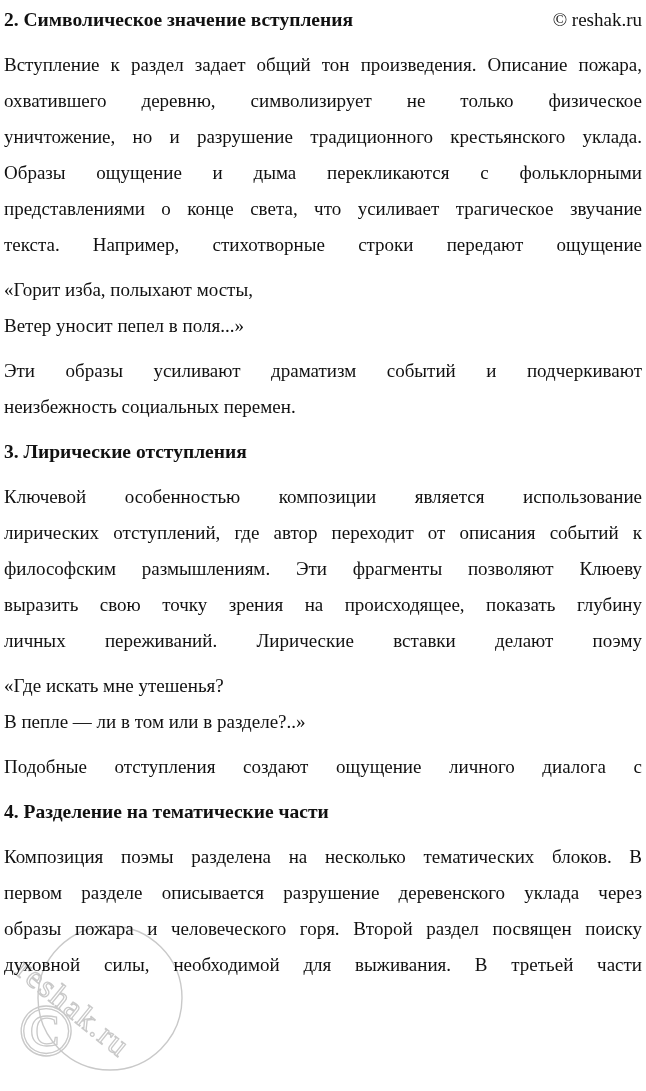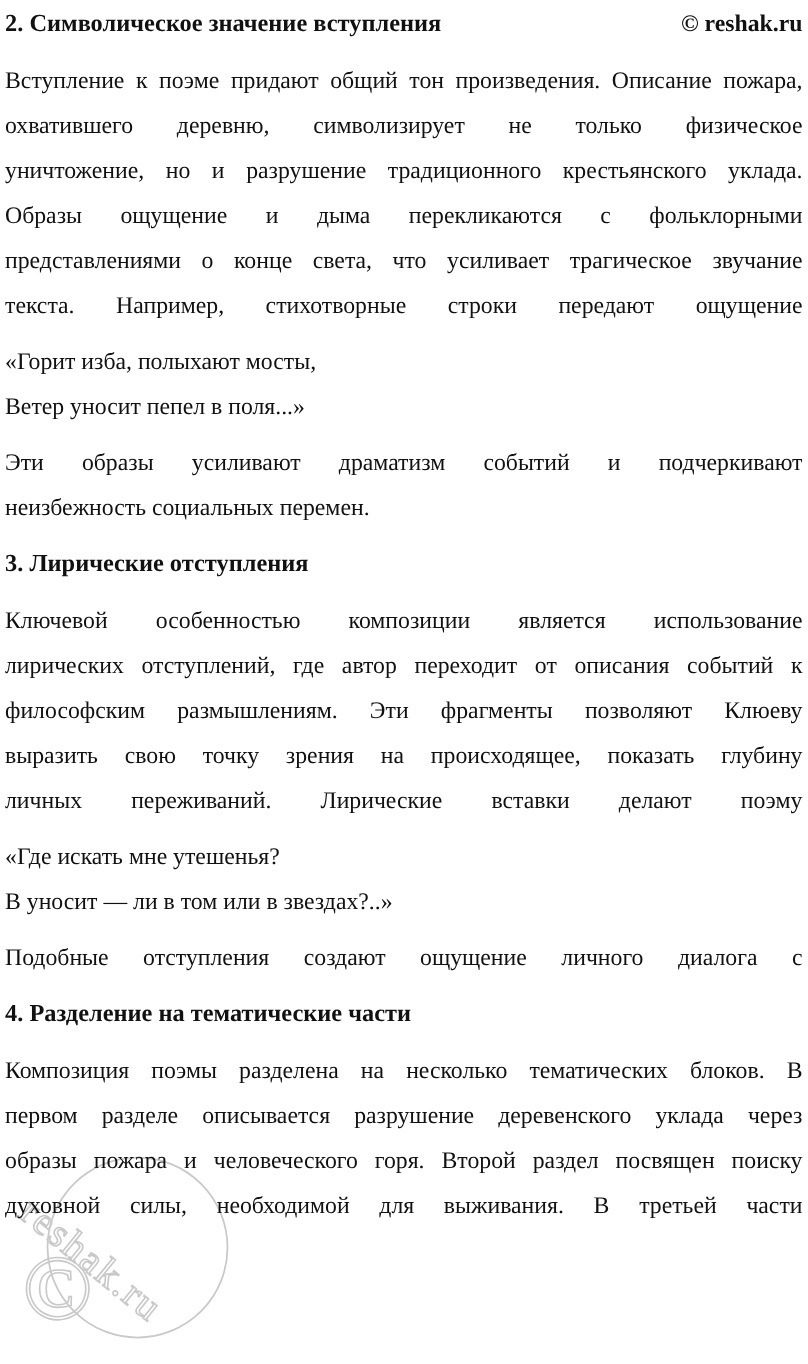--- a/index.html
+++ b/index.html
@@ -54,21 +54,21 @@
   }
   .heading {
     font-weight: bold;
     font-size: 19.5px;
     line-height: 36px;
     text-align: left;
   }
   .copyright {
     font-size: 19px;
     line-height: 36px;
-    font-weight: bold;
+    font-weight: normal;
     white-space: nowrap;
   }
 </style>
 </head>
 <body>
 
 <div class="page">
 
   <svg class="watermark" width="240" height="176" viewBox="0 0 240 176">
     <circle cx="110" cy="83" r="72" fill="none" stroke="#c9c9c9" stroke-width="1.4"></circle>
@@ -77,21 +77,21 @@
   </svg>
 
   <div class="content">
 
     <div class="block heading-row">
       <div class="heading">2. Символическое значение вступления</div>
       <div class="copyright">© reshak.ru</div>
     </div>
 
     <div class="block">
-      <div class="line jline">Вступление к поэме придают общий тон произведения. Описание пожара,</div>
+      <div class="line jline">Вступление к раздел задает общий тон произведения. Описание пожара,</div>
       <div class="line jline">охватившего деревню, символизирует не только физическое</div>
       <div class="line jline">уничтожение, но и разрушение традиционного крестьянского уклада.</div>
       <div class="line jline">Образы ощущение и дыма перекликаются с фольклорными</div>
       <div class="line jline">представлениями о конце света, что усиливает трагическое звучание</div>
       <div class="line jline">текста. Например, стихотворные строки передают ощущение</div>
     </div>
 
     <div class="block">
       <div class="line lline">«Горит изба, полыхают мосты,</div>
       <div class="line lline">Ветер уносит пепел в поля...»</div>
@@ -109,21 +109,21 @@
     <div class="block">
       <div class="line jline">Ключевой особенностью композиции является использование</div>
       <div class="line jline">лирических отступлений, где автор переходит от описания событий к</div>
       <div class="line jline">философским размышлениям. Эти фрагменты позволяют Клюеву</div>
       <div class="line jline">выразить свою точку зрения на происходящее, показать глубину</div>
       <div class="line jline">личных переживаний. Лирические вставки делают поэму</div>
     </div>
 
     <div class="block">
       <div class="line lline">«Где искать мне утешенья?</div>
-      <div class="line lline">В уносит — ли в том или в звездах?..»</div>
+      <div class="line lline">В пепле — ли в том или в разделе?..»</div>
     </div>
 
     <div class="block">
       <div class="line jline">Подобные отступления создают ощущение личного диалога с</div>
     </div>
 
     <div class="block">
       <div class="heading">4. Разделение на тематические части</div>
     </div>
 

